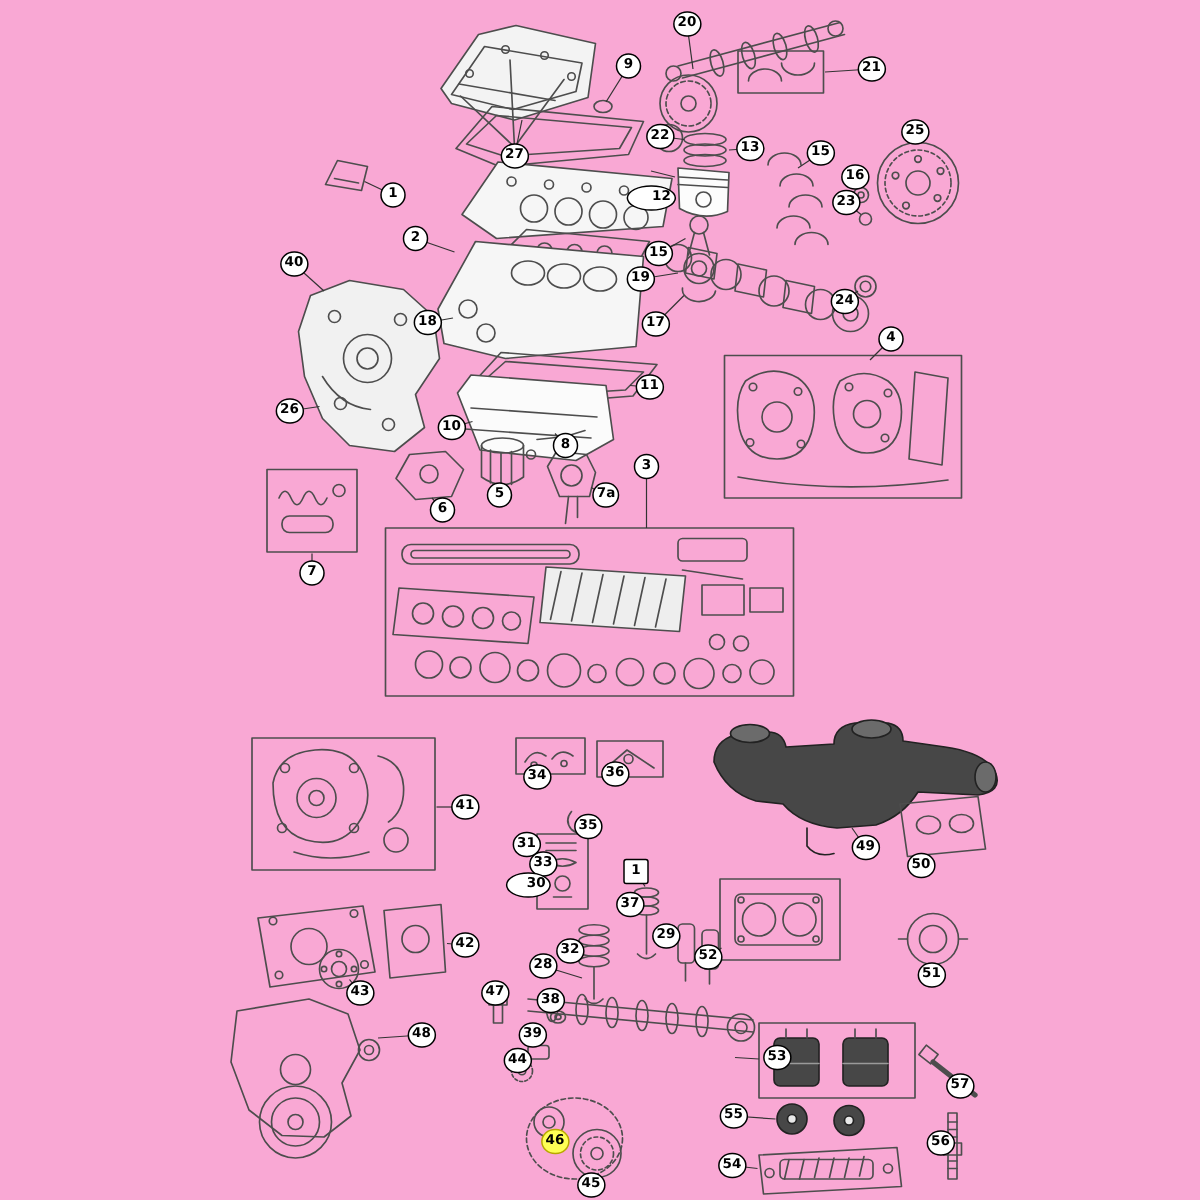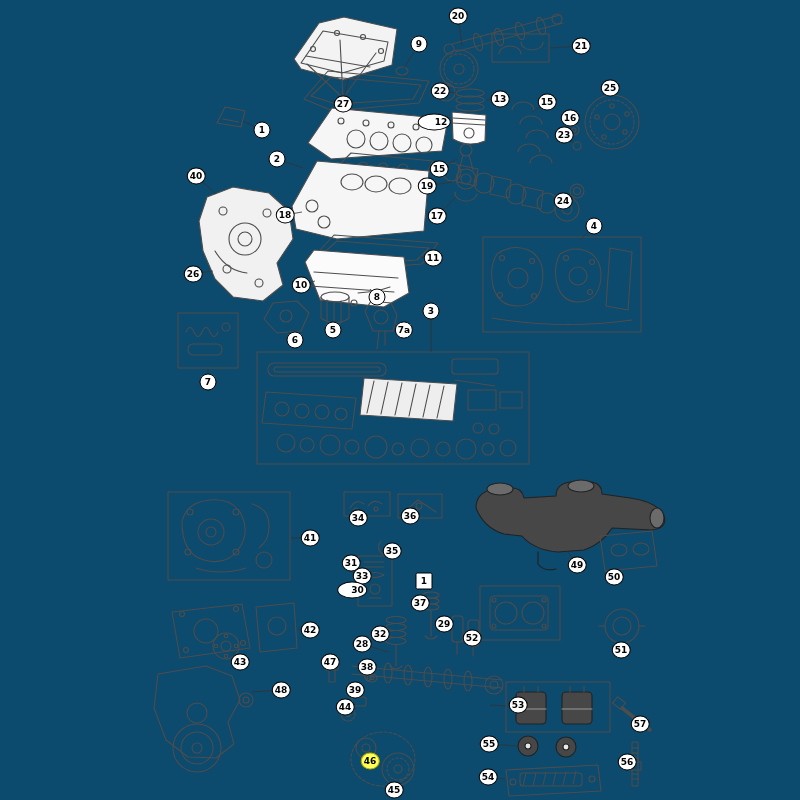--- a/index.html
+++ b/index.html
@@ -1,16 +1,16 @@
 <!DOCTYPE html>
 <html><head>
 <meta charset="utf-8">
 <style>
   html,body{margin:0;padding:0;background:#ffffff;}
-  .stage{position:relative;width:800px;height:800px;background:#0c4a6e;overflow:hidden;
+  .stage{position:relative;width:800px;height:800px;background:#f9a8d4;overflow:hidden;
          font-family:"DejaVu Sans",sans-serif;}
   .stage svg{position:absolute;left:0;top:0;}
   #callout-layer{position:absolute;left:0;top:0;width:800px;height:800px;}
   .callout{
     position:absolute;min-width:17px;height:17px;padding:0 2px;box-sizing:border-box;
     border:1.5px solid #000;border-radius:50%;background:#fff;color:#000;
     font-size:9px;font-weight:bold;line-height:1;
     display:flex;align-items:center;justify-content:center;
     transform:translate(-50%,-50%);cursor:pointer;user-select:none;
   }
@@ -514,21 +514,21 @@
       </g>
   </svg>
 
   <div id="callout-layer">
       <div class="callout" style="left: 458px; top: 16px;">20</div>
       <div class="callout" style="left: 419px; top: 44px;">9</div>
       <div class="callout" style="left: 581px; top: 46px;">21</div>
       <div class="callout" style="left: 440px; top: 91px;">22</div>
       <div class="callout" style="left: 500px; top: 99px;">13</div>
       <div class="callout" style="left: 343px; top: 104px;">27</div>
-      <div class="callout" style="left: 434px; top: 122px; padding-left: 16px;">12</div>
+      <div class="callout" style="left: 434px; top: 132px; padding-left: 16px;">12</div>
       <div class="callout" style="left: 547px; top: 102px;">15</div>
       <div class="callout" style="left: 610px; top: 88px; text-align: center;">25</div>
       <div class="callout" style="left: 570px; top: 118px;">16</div>
       <div class="callout" style="left: 262px; top: 130px;">1</div>
       <div class="callout" style="left: 564px; top: 135px;">23</div>
       <div class="callout" style="left: 277px; top: 159px;">2</div>
       <div class="callout" style="left: 439px; top: 169px;">15</div>
       <div class="callout" style="left: 196px; top: 176px;">40</div>
       <div class="callout" style="left: 427px; top: 186px;">19</div>
       <div class="callout" style="left: 285px; top: 215px;">18</div>

